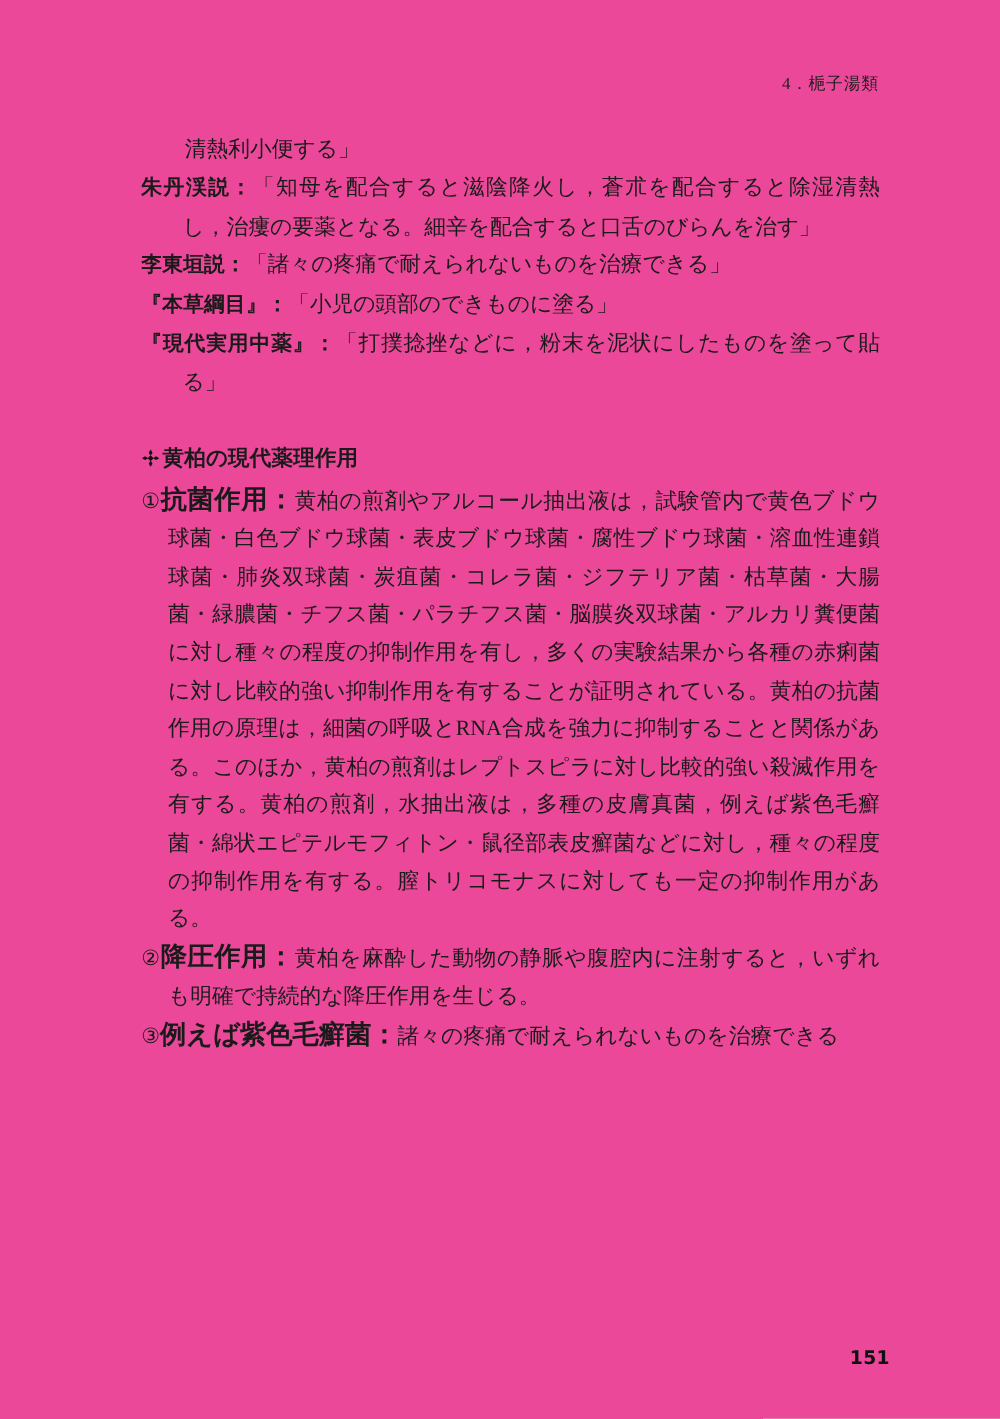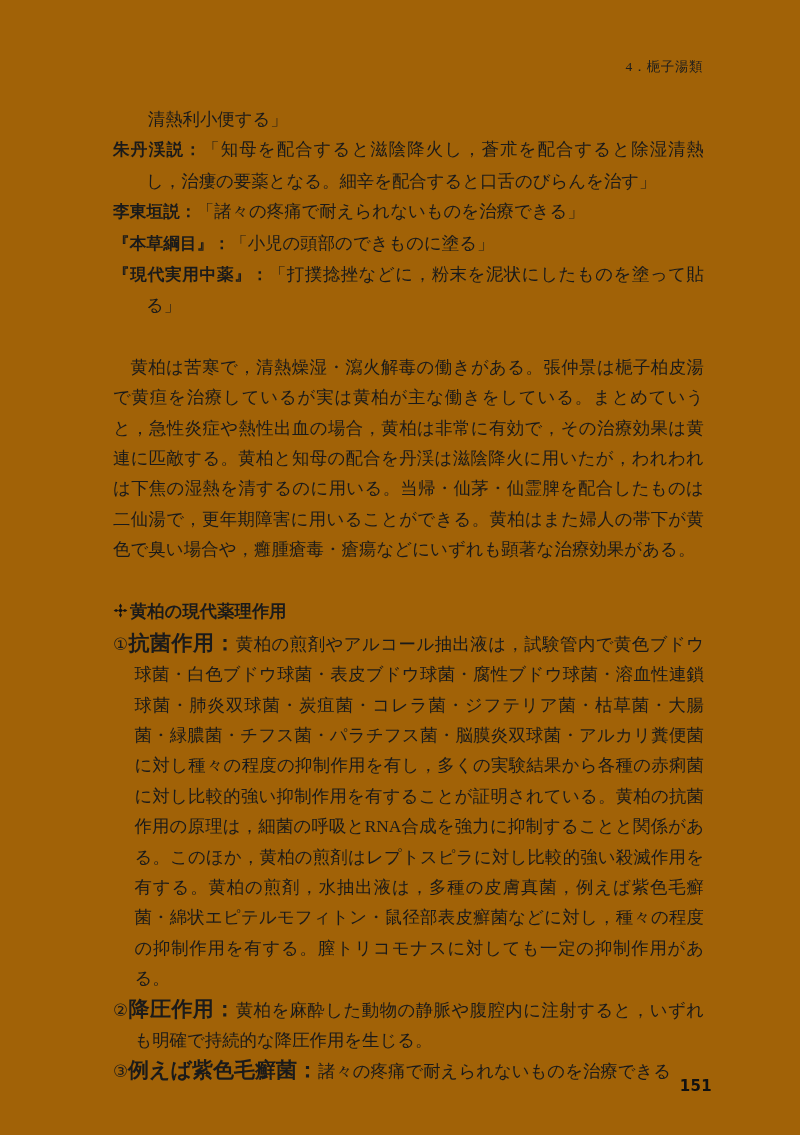--- a/index.html
+++ b/index.html
@@ -12,21 +12,21 @@
     width: 800px;
     height: 1135px;
     position: relative;
     font-family: "Liberation Serif", "DejaVu Serif", serif;
     color: #1a1a1a;
     overflow: hidden;
   }
   .page {
     position: absolute;
     inset: 0;
-    background: #a16207;
+    background: #ec4899;
   }
 
   
   .running-head {
     position: absolute;
     top: 58px;
     right: 97px;
     font-size: 13.5px;
     letter-spacing: 0.04em;
     color: #1d1d1d;
@@ -171,21 +171,20 @@
 
       <li>
         <span class="src">『本草綱目』</span><span class="src">：</span><span class="qt">「小児の頭部のできものに塗る」</span>
       </li>
 
       <li>
         <span class="src">『現代実用中薬』</span><span class="src">：</span><span class="qt">「打撲捻挫などに，粉末を泥状にしたものを塗って貼る」</span>
       </li>
     </ul>
 
-    <p class="body-para">黄柏は苦寒で，清熱燥湿・瀉火解毒の働きがある。張仲景は梔子柏皮湯で黄疸を治療しているが実は黄柏が主な働きをしている。まとめていうと，急性炎症や熱性出血の場合，黄柏は非常に有効で，その治療効果は黄連に匹敵する。黄柏と知母の配合を丹渓は滋陰降火に用いたが，われわれは下焦の湿熱を清するのに用いる。当帰・仙茅・仙霊脾を配合したものは二仙湯で，更年期障害に用いることができる。黄柏はまた婦人の帯下が黄色で臭い場合や，癰腫瘡毒・瘡瘍などにいずれも顕著な治療効果がある。</p>
 
     <div class="section-heading">
       <span class="ornament">
         <svg width="15" height="15" viewBox="0 0 15 15" aria-hidden="true">
           <path d="M7.5 0.6 L9.0 3.1 L7.5 5.6 L6.0 3.1 Z" fill="#111111"></path>
           <path d="M7.5 9.4 L9.0 11.9 L7.5 14.4 L6.0 11.9 Z" fill="#111111"></path>
           <path d="M0.6 7.5 L3.1 6.0 L5.6 7.5 L3.1 9.0 Z" fill="#111111"></path>
           <path d="M9.4 7.5 L11.9 6.0 L14.4 7.5 L11.9 9.0 Z" fill="#111111"></path>
           <path d="M7.5 5.1 L9.9 7.5 L7.5 9.9 L5.1 7.5 Z" fill="#111111"></path>
         </svg>

